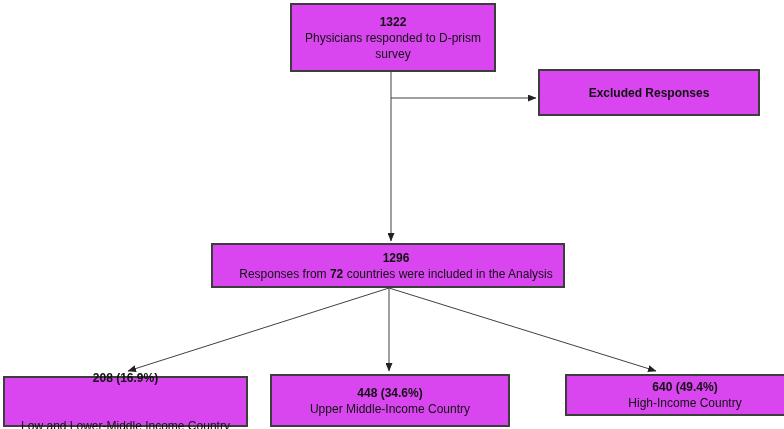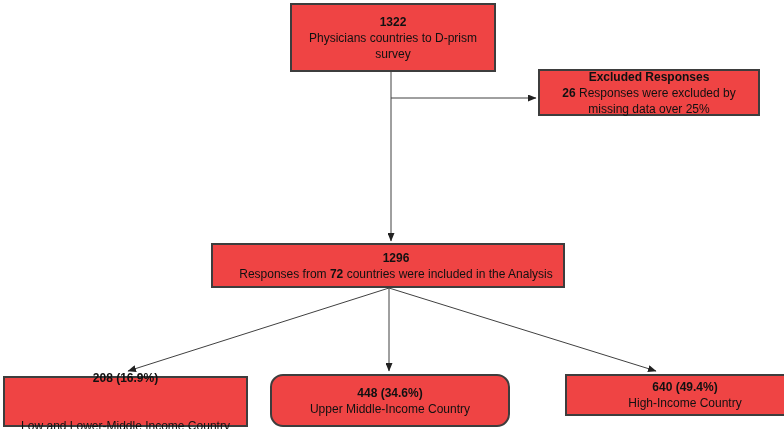--- a/index.html
+++ b/index.html
@@ -14,38 +14,38 @@
   }
   svg.connectors {
     position: absolute;
     left: 0; top: 0;
     width: 784px; height: 429px;
   }
   .node {
     position: absolute;
     box-sizing: border-box;
     border: 2px solid #3d3d3d;
-    background: #ef4444;
+    background: #d946ef;
     display: flex;
     flex-direction: column;
     justify-content: center;
     text-align: center;
     font-size: 12px;
     line-height: 16px;
     padding: 2px 4px;
   }
   .node .line { width: 100%; }
   .b { font-weight: bold; }
   .nowrap { white-space: nowrap; }
 
   #n-total    { left: 290px; top: 3px;   width: 206px; height: 69px; }
   #n-excluded { left: 538px; top: 69px;  width: 222px; height: 47px; }
   #n-included { left: 211px; top: 243px; width: 354px; height: 45px; padding-left: 20px; }
   #n-low      { left: 3px;   top: 376px; width: 245px; height: 51px; gap: 32px; }
-  #n-umid     { left: 270px; top: 374px; width: 240px; height: 53px; border-radius: 13px; }
+  #n-umid     { left: 270px; top: 374px; width: 240px; height: 53px; }
   #n-high     { left: 565px; top: 374px; width: 240px; height: 42px; }
 
   .connectors line { stroke: #404040; stroke-width: 1; }
 </style>
 </head>
 <body>
 
 <div class="canvas">
 
   <svg class="connectors" viewBox="0 0 784 429" xmlns="http://www.w3.org/2000/svg">
@@ -58,29 +58,26 @@
     <line x1="391" y1="98" x2="536" y2="98" marker-end="url(#arw)"></line>
     <line x1="389" y1="288" x2="128" y2="371" marker-end="url(#arw)"></line>
     <line x1="389" y1="288" x2="389" y2="371" marker-end="url(#arw)"></line>
     <line x1="389" y1="288" x2="656" y2="371" marker-end="url(#arw)"></line>
   </svg>
 
   <div class="node" id="n-total">
     <div class="line">
       <span class="b">1322</span>
     </div>
-    <div class="line">Physicians countries to D-prism survey</div>
+    <div class="line">Physicians responded to D-prism survey</div>
   </div>
 
   <div class="node" id="n-excluded">
     <div class="line">
       <span class="b">Excluded Responses</span>
-    </div>
-    <div class="line">
-      <span class="b">26</span><span> Responses were excluded by missing data over 25%</span>
     </div>
   </div>
 
   <div class="node" id="n-included">
     <div class="line">
       <span class="b">1296</span>
     </div>
     <div class="line nowrap">
       <span>Responses from </span><span class="b">72</span><span> countries were included in the Analysis</span>
     </div>

